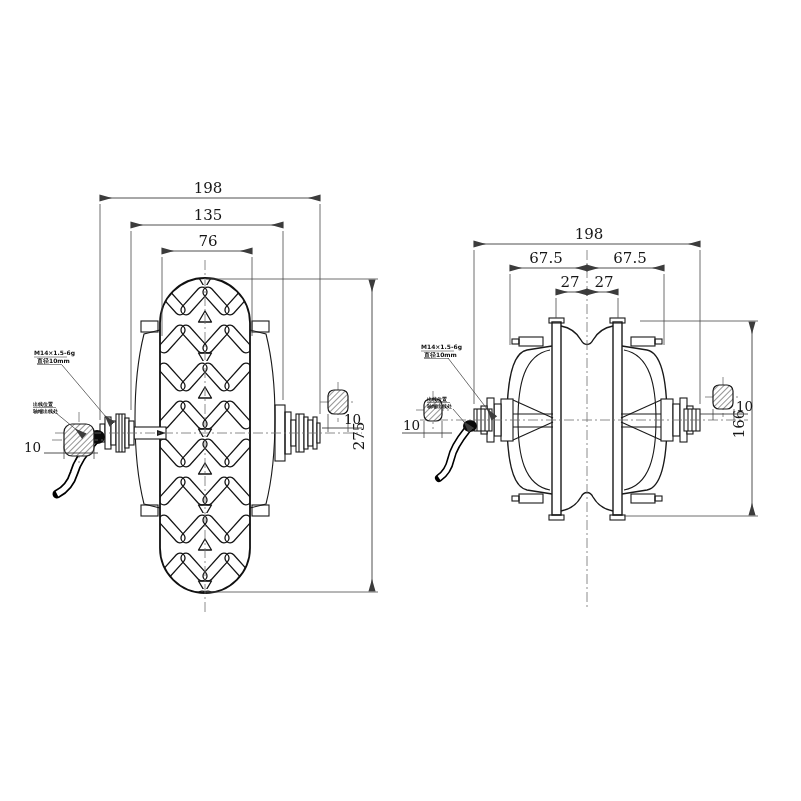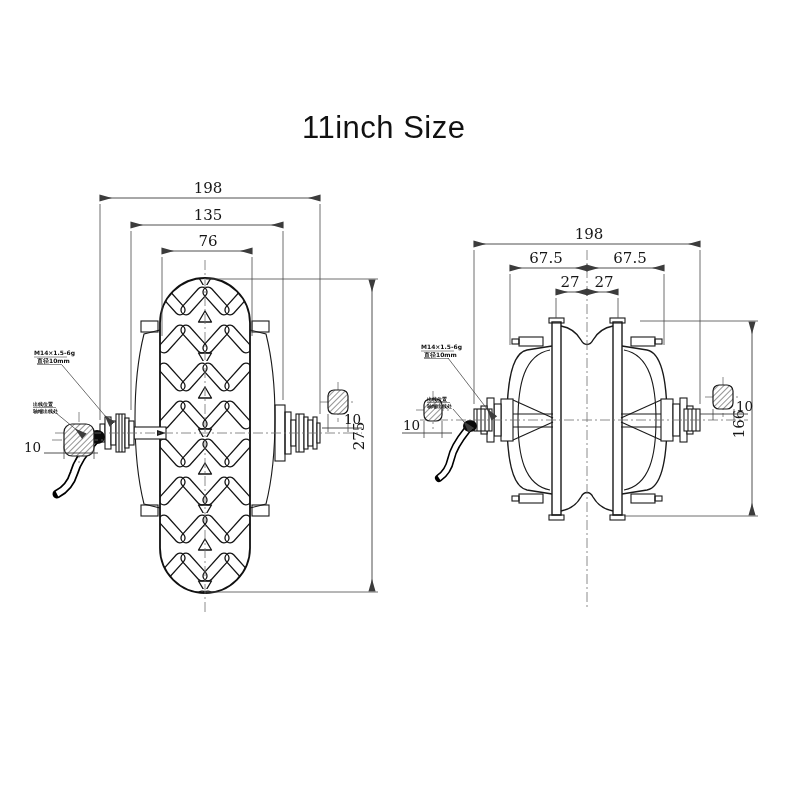--- a/index.html
+++ b/index.html
@@ -16,21 +16,20 @@
   .ext{stroke:#4a4a4a;stroke-width:0.8;fill:none;}
   .cl{stroke:#6e6e6e;stroke-width:0.8;fill:none;stroke-dasharray:10 3 2 3;}
   .draw{stroke:#1a1a1a;stroke-width:1.4;fill:none;}
   .draw2{stroke:#1a1a1a;stroke-width:1.1;fill:none;}
   .solid{fill:#0a0a0a;stroke:none;}
 </style>
 </head>
 <body>
 
 <div class="canvas">
-  <div class="title">11inch Size</div>
 
   <svg width="801" height="801" viewBox="0 0 801 801">
     <defs>
       <marker id="arr" viewBox="0 0 12 8" refX="11.5" refY="4" markerWidth="13" markerHeight="9" orient="auto-start-reverse" markerUnits="userSpaceOnUse">
         <path d="M0.5,4 L12,0.7 L12,7.3 Z" fill="#3c3c3c"></path>
       </marker>
       <pattern id="hatch" width="4" height="4" patternUnits="userSpaceOnUse" patternTransform="rotate(45)">
         <rect width="4" height="4" fill="#ffffff"></rect>
         <line x1="0" y1="0" x2="0" y2="4" stroke="#3a3a3a" stroke-width="1.1"></line>
       </pattern>

